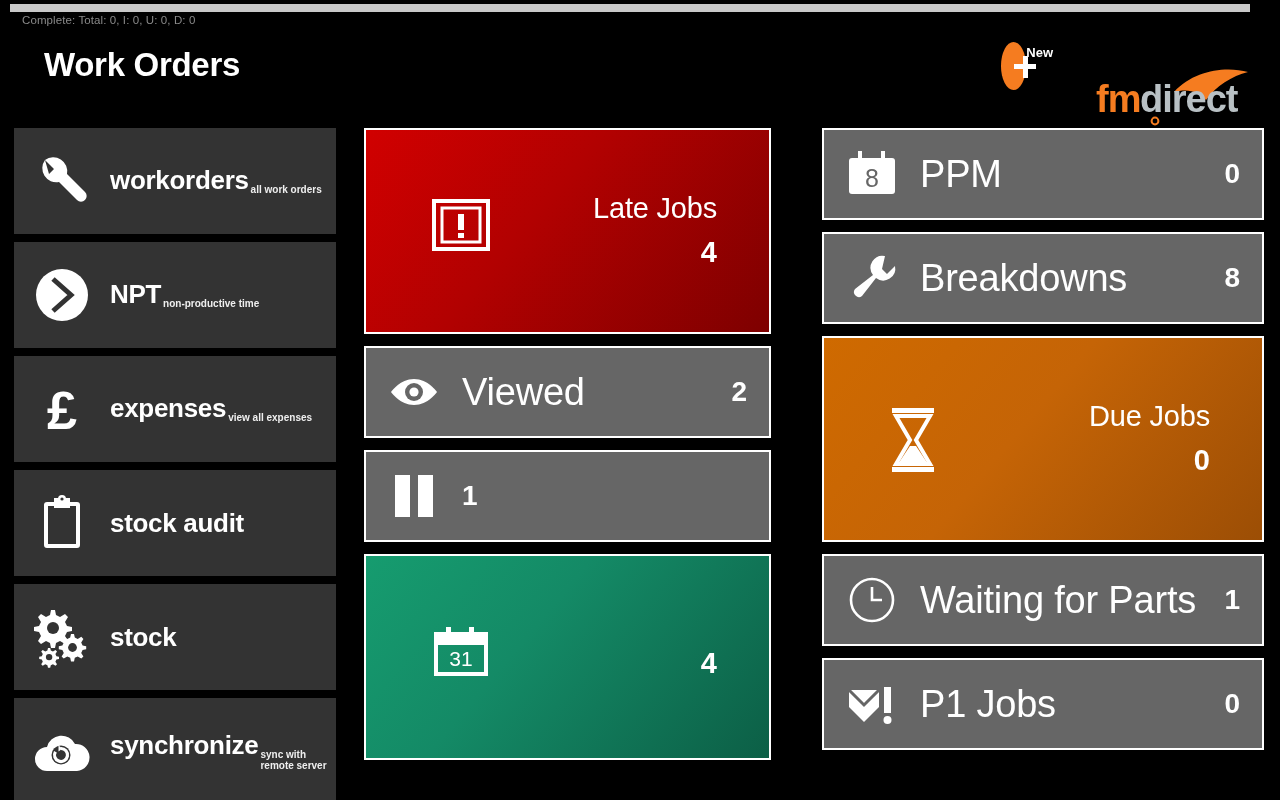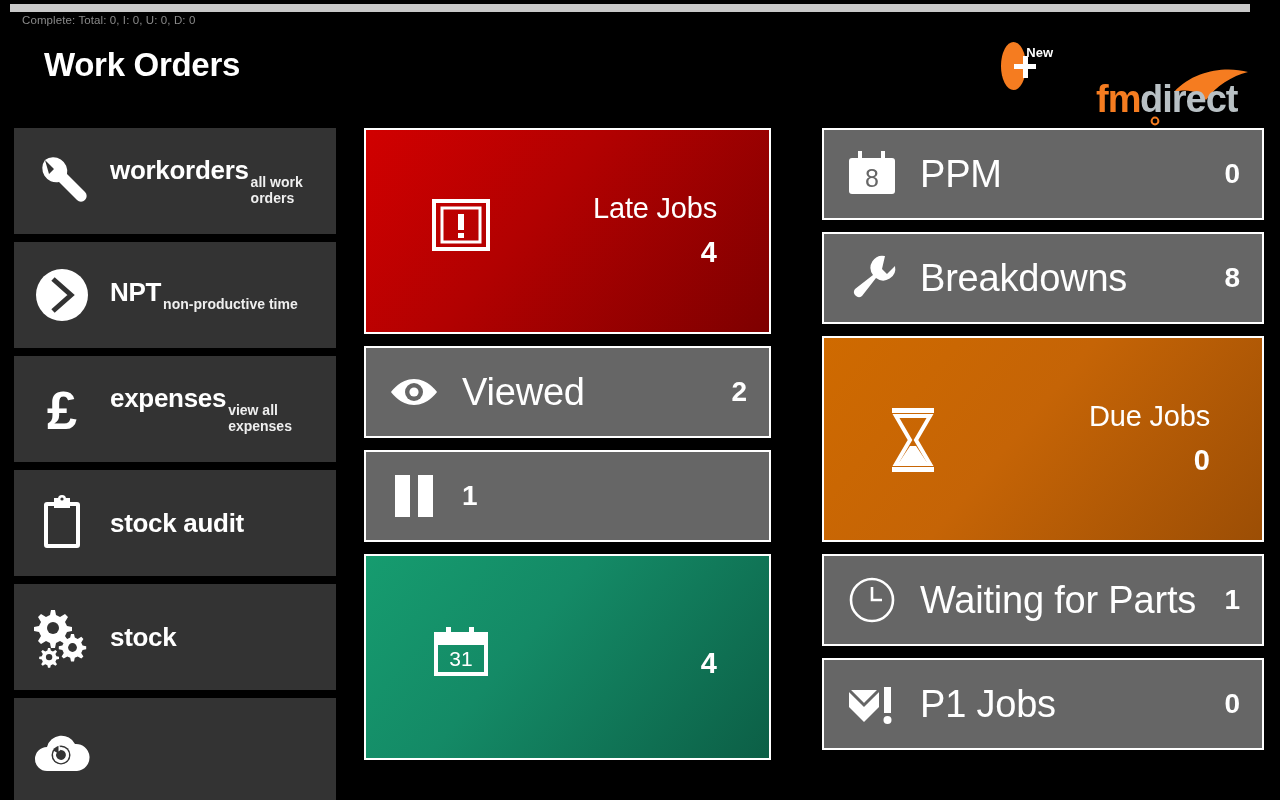--- a/index.html
+++ b/index.html
@@ -59,21 +59,21 @@
   .side-icon {
     width:96px; min-width:96px; height:106px;
     display:flex; align-items:center; justify-content:center;
   }
   .side-txt { display:flex; flex-direction:row; justify-content:center; }
   .side-label {
     font-size:26px; font-weight:bold; color:#fff; line-height:1.08;
     letter-spacing:-.3px;
   }
   .side-sub {
-    font-size:14px; font-weight:bold; color:#efefef; line-height:1.15;
+    font-size:10px; font-weight:bold; color:#efefef; line-height:1.15;
     margin-top:18px; padding-left:2px;
   }
 
   
   .col-mid   { position:absolute; left:364px; top:128px; width:407px; }
   .col-right { position:absolute; left:822px; top:128px; width:442px; }
 
   .tile {
     position:relative; border:2px solid #fff; cursor:pointer;
     margin-bottom:12px;
@@ -218,20 +218,24 @@
 
     <div class="side-tile">
       <div class="side-icon">
         <svg width="62" height="48" viewBox="0 0 62 48">
           <path d="M16 44 a12 12 0 0 1 0 -24 a15 15 0 0 1 28 -3 a11 11 0 0 1 2 27 z" fill="#fff"></path>
           <circle cx="30" cy="28" r="9.5" fill="#333"></circle>
           <path d="M30 21.5 a6.5 6.5 0 1 1 -5.6 3.2" fill="none" stroke="#fff" stroke-width="3.2"></path>
           <path d="M27.5 18.5 l4 3 -4 3 z" fill="#fff"></path>
         </svg>
       </div>
+      <div class="side-txt">
+        <div class="side-label">synchronize</div>
+        <div class="side-sub">sync with remote server</div>
+      </div>
     </div>
   </div>
 
   <div class="col-mid">
 
     <div class="tile tile-big tile-red">
       <div class="big-icon">
         <svg width="58" height="52" viewBox="0 0 58 52">
           <rect x="2" y="2" width="54" height="48" fill="none" stroke="#fff" stroke-width="4"></rect>
           <rect x="10" y="9" width="38" height="34" fill="none" stroke="#fff" stroke-width="3"></rect>

